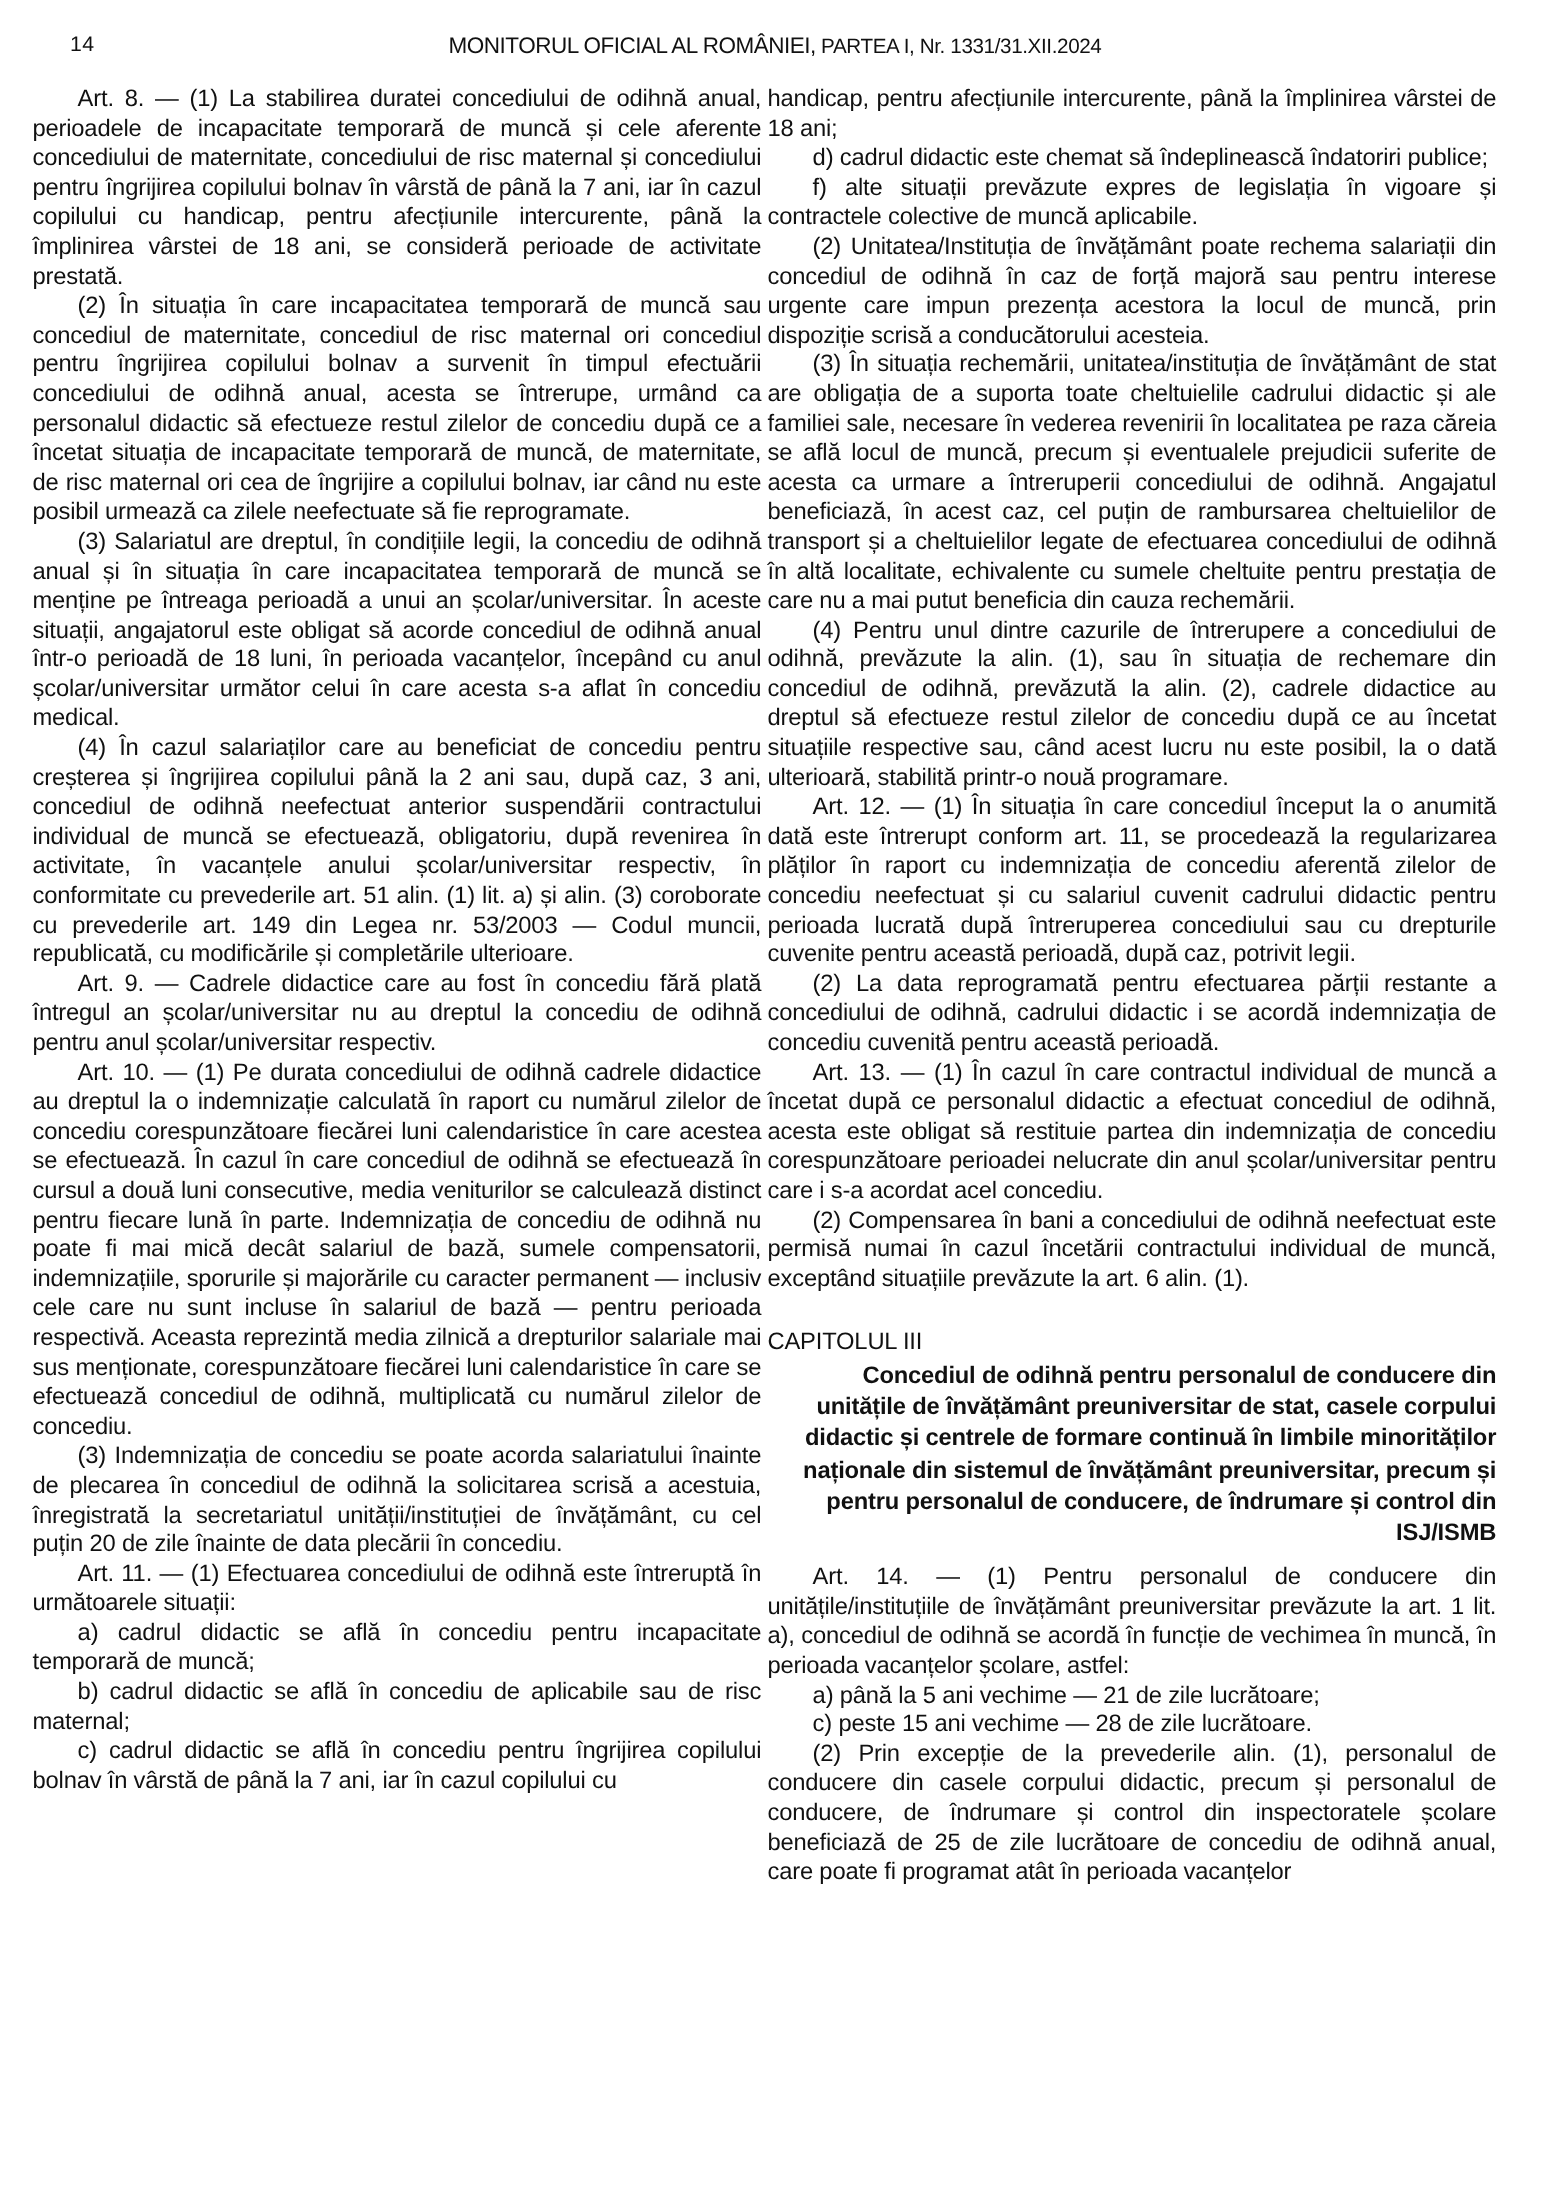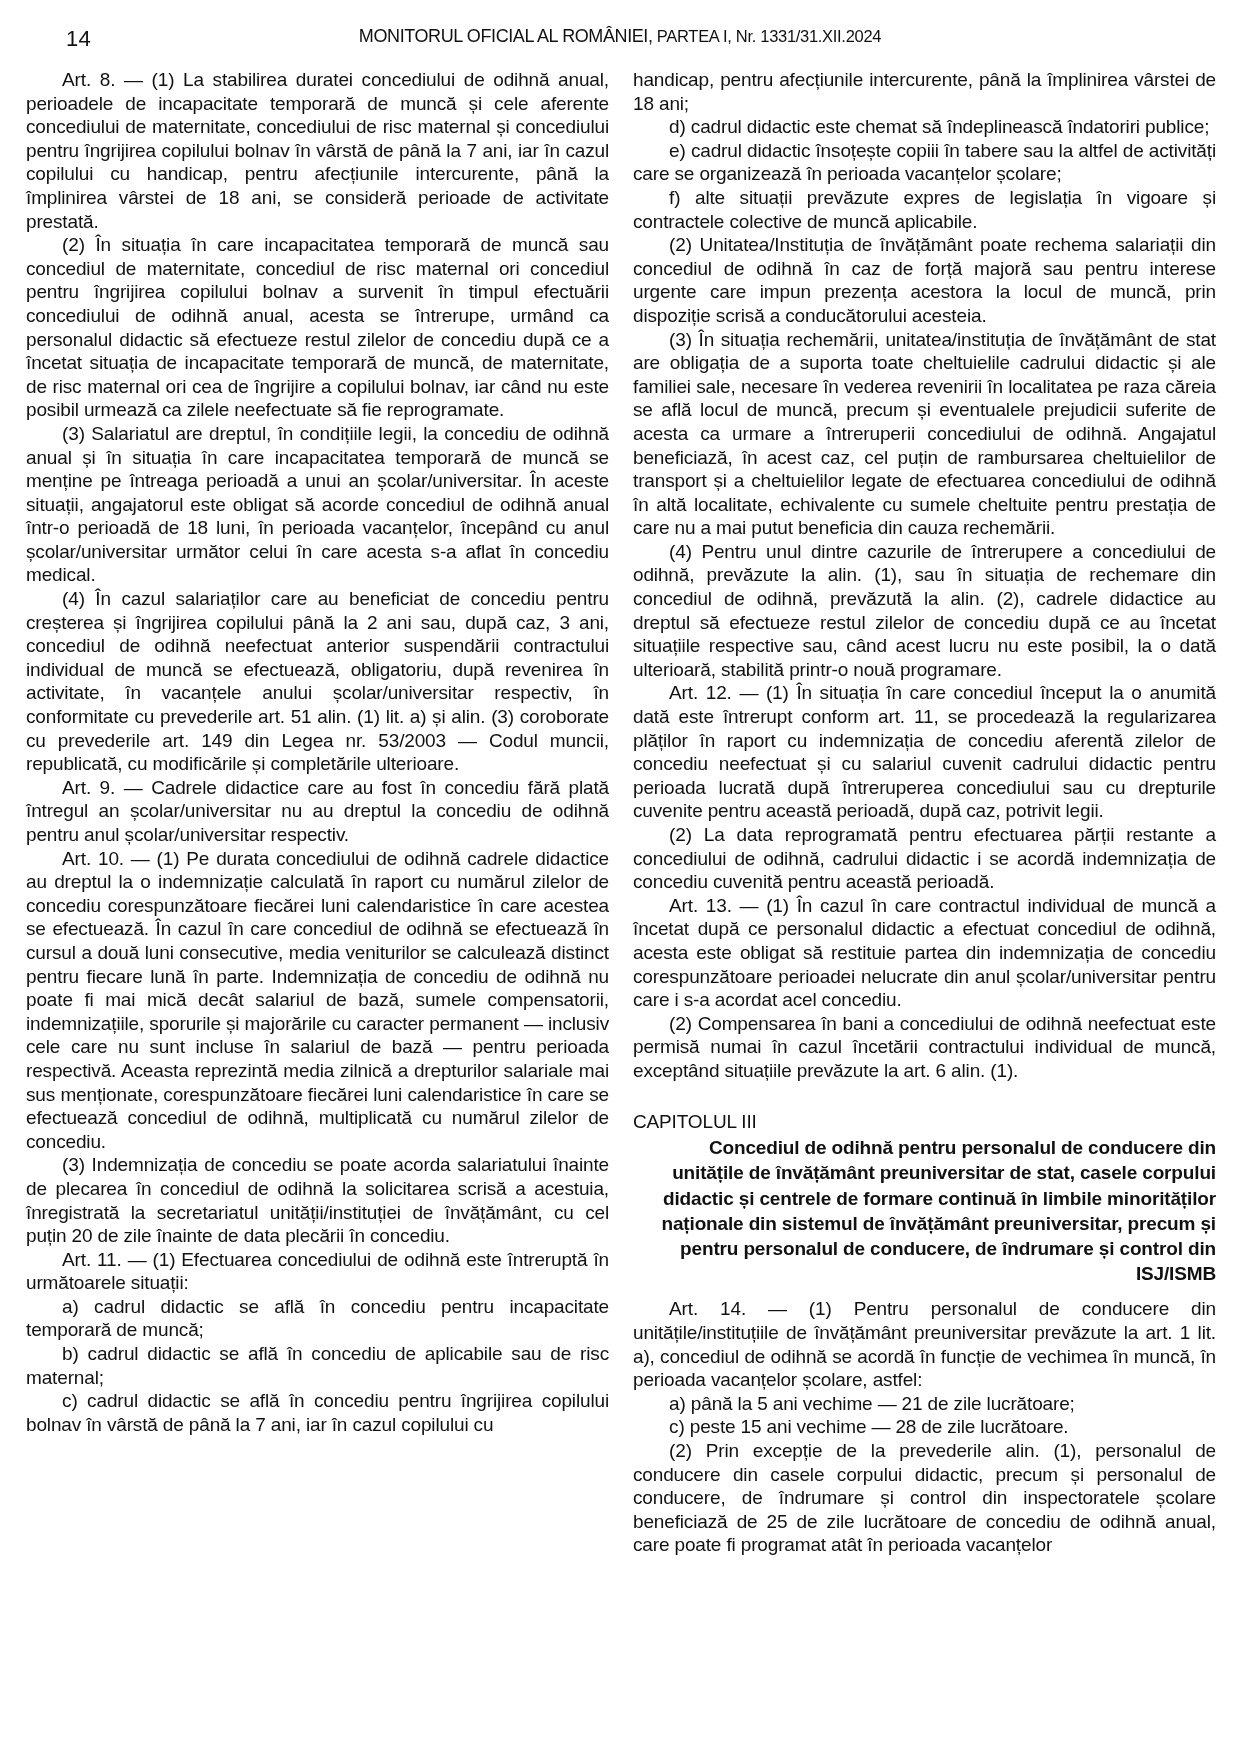--- a/index.html
+++ b/index.html
@@ -18,44 +18,44 @@
   .page {
     padding: 0 26px;
   }
   .page-header {
     position: relative;
     height: 50px;
     margin-top: 14px;
   }
   .page-number {
     position: absolute;
-    left: 40px;
+    left: 30px;
     top: 12px;
-    font-size: 22px;
+    font-size: 17px;
     letter-spacing: 0.3px;
   }
   .journal-title {
     position: absolute;
     left: 0;
     right: 0;
     top: 12px;
     text-align: center;
     white-space: nowrap;
   }
   .journal-title .title-main {
     font-size: 18px;
     letter-spacing: -0.4px;
   }
   .journal-title .title-detail {
     font-size: 16.5px;
     letter-spacing: -0.3px;
   }
   .columns {
     display: flex;
-    gap: 24px;
+    gap: 5px;
     margin-top: 4px;
   }
   .col {
     width: 583px;
     flex: 0 0 583px;
     text-align: justify;
     font-size: 19px;
     line-height: 23.6px;
     letter-spacing: -0.15px;
   }
@@ -102,21 +102,20 @@
       <p>(3) Indemnizația de concediu se poate acorda salariatului înainte de plecarea în concediul de odihnă la solicitarea scrisă a acestuia, înregistrată la secretariatul unității/instituției de învățământ, cu cel puțin 20 de zile înainte de data plecării în concediu.</p>
       <p>Art. 11. — (1) Efectuarea concediului de odihnă este întreruptă în următoarele situații:</p>
       <p>a) cadrul didactic se află în concediu pentru incapacitate temporară de muncă;</p>
       <p>b) cadrul didactic se află în concediu de aplicabile sau de risc maternal;</p>
       <p>c) cadrul didactic se află în concediu pentru îngrijirea copilului bolnav în vârstă de până la 7 ani, iar în cazul copilului cu</p>
     </div>
 
     <div class="col">
       <p class="no-indent">handicap, pentru afecțiunile intercurente, până la împlinirea vârstei de 18 ani;</p>
       <p>d) cadrul didactic este chemat să îndeplinească îndatoriri publice;</p>
-      <p>e) cadrul didactic însoțește copiii în tabere sau la altfel de activități care se organizează în perioada vacanțelor școlare;</p>
       <p>f) alte situații prevăzute expres de legislația în vigoare și contractele colective de muncă aplicabile.</p>
       <p>(2) Unitatea/Instituția de învățământ poate rechema salariații din concediul de odihnă în caz de forță majoră sau pentru interese urgente care impun prezența acestora la locul de muncă, prin dispoziție scrisă a conducătorului acesteia.</p>
       <p>(3) În situația rechemării, unitatea/instituția de învățământ de stat are obligația de a suporta toate cheltuielile cadrului didactic și ale familiei sale, necesare în vederea revenirii în localitatea pe raza căreia se află locul de muncă, precum și eventualele prejudicii suferite de acesta ca urmare a întreruperii concediului de odihnă. Angajatul beneficiază, în acest caz, cel puțin de rambursarea cheltuielilor de transport și a cheltuielilor legate de efectuarea concediului de odihnă în altă localitate, echivalente cu sumele cheltuite pentru prestația de care nu a mai putut beneficia din cauza rechemării.</p>
       <p>(4) Pentru unul dintre cazurile de întrerupere a concediului de odihnă, prevăzute la alin. (1), sau în situația de rechemare din concediul de odihnă, prevăzută la alin. (2), cadrele didactice au dreptul să efectueze restul zilelor de concediu după ce au încetat situațiile respective sau, când acest lucru nu este posibil, la o dată ulterioară, stabilită printr-o nouă programare.</p>
       <p>Art. 12. — (1) În situația în care concediul început la o anumită dată este întrerupt conform art. 11, se procedează la regularizarea plăților în raport cu indemnizația de concediu aferentă zilelor de concediu neefectuat și cu salariul cuvenit cadrului didactic pentru perioada lucrată după întreruperea concediului sau cu drepturile cuvenite pentru această perioadă, după caz, potrivit legii.</p>
       <p>(2) La data reprogramată pentru efectuarea părții restante a concediului de odihnă, cadrului didactic i se acordă indemnizația de concediu cuvenită pentru această perioadă.</p>
       <p>Art. 13. — (1) În cazul în care contractul individual de muncă a încetat după ce personalul didactic a efectuat concediul de odihnă, acesta este obligat să restituie partea din indemnizația de concediu corespunzătoare perioadei nelucrate din anul școlar/universitar pentru care i s-a acordat acel concediu.</p>
       <p>(2) Compensarea în bani a concediului de odihnă neefectuat este permisă numai în cazul încetării contractului individual de muncă, exceptând situațiile prevăzute la art. 6 alin. (1).</p>
       <p class="chapter-label">CAPITOLUL III</p>
       <p class="chapter-title">Concediul de odihnă pentru personalul de conducere din unitățile de învățământ preuniversitar de stat, casele corpului didactic și centrele de formare continuă în limbile minorităților naționale din sistemul de învățământ preuniversitar, precum și pentru personalul de conducere, de îndrumare și control din ISJ/ISMB</p>

